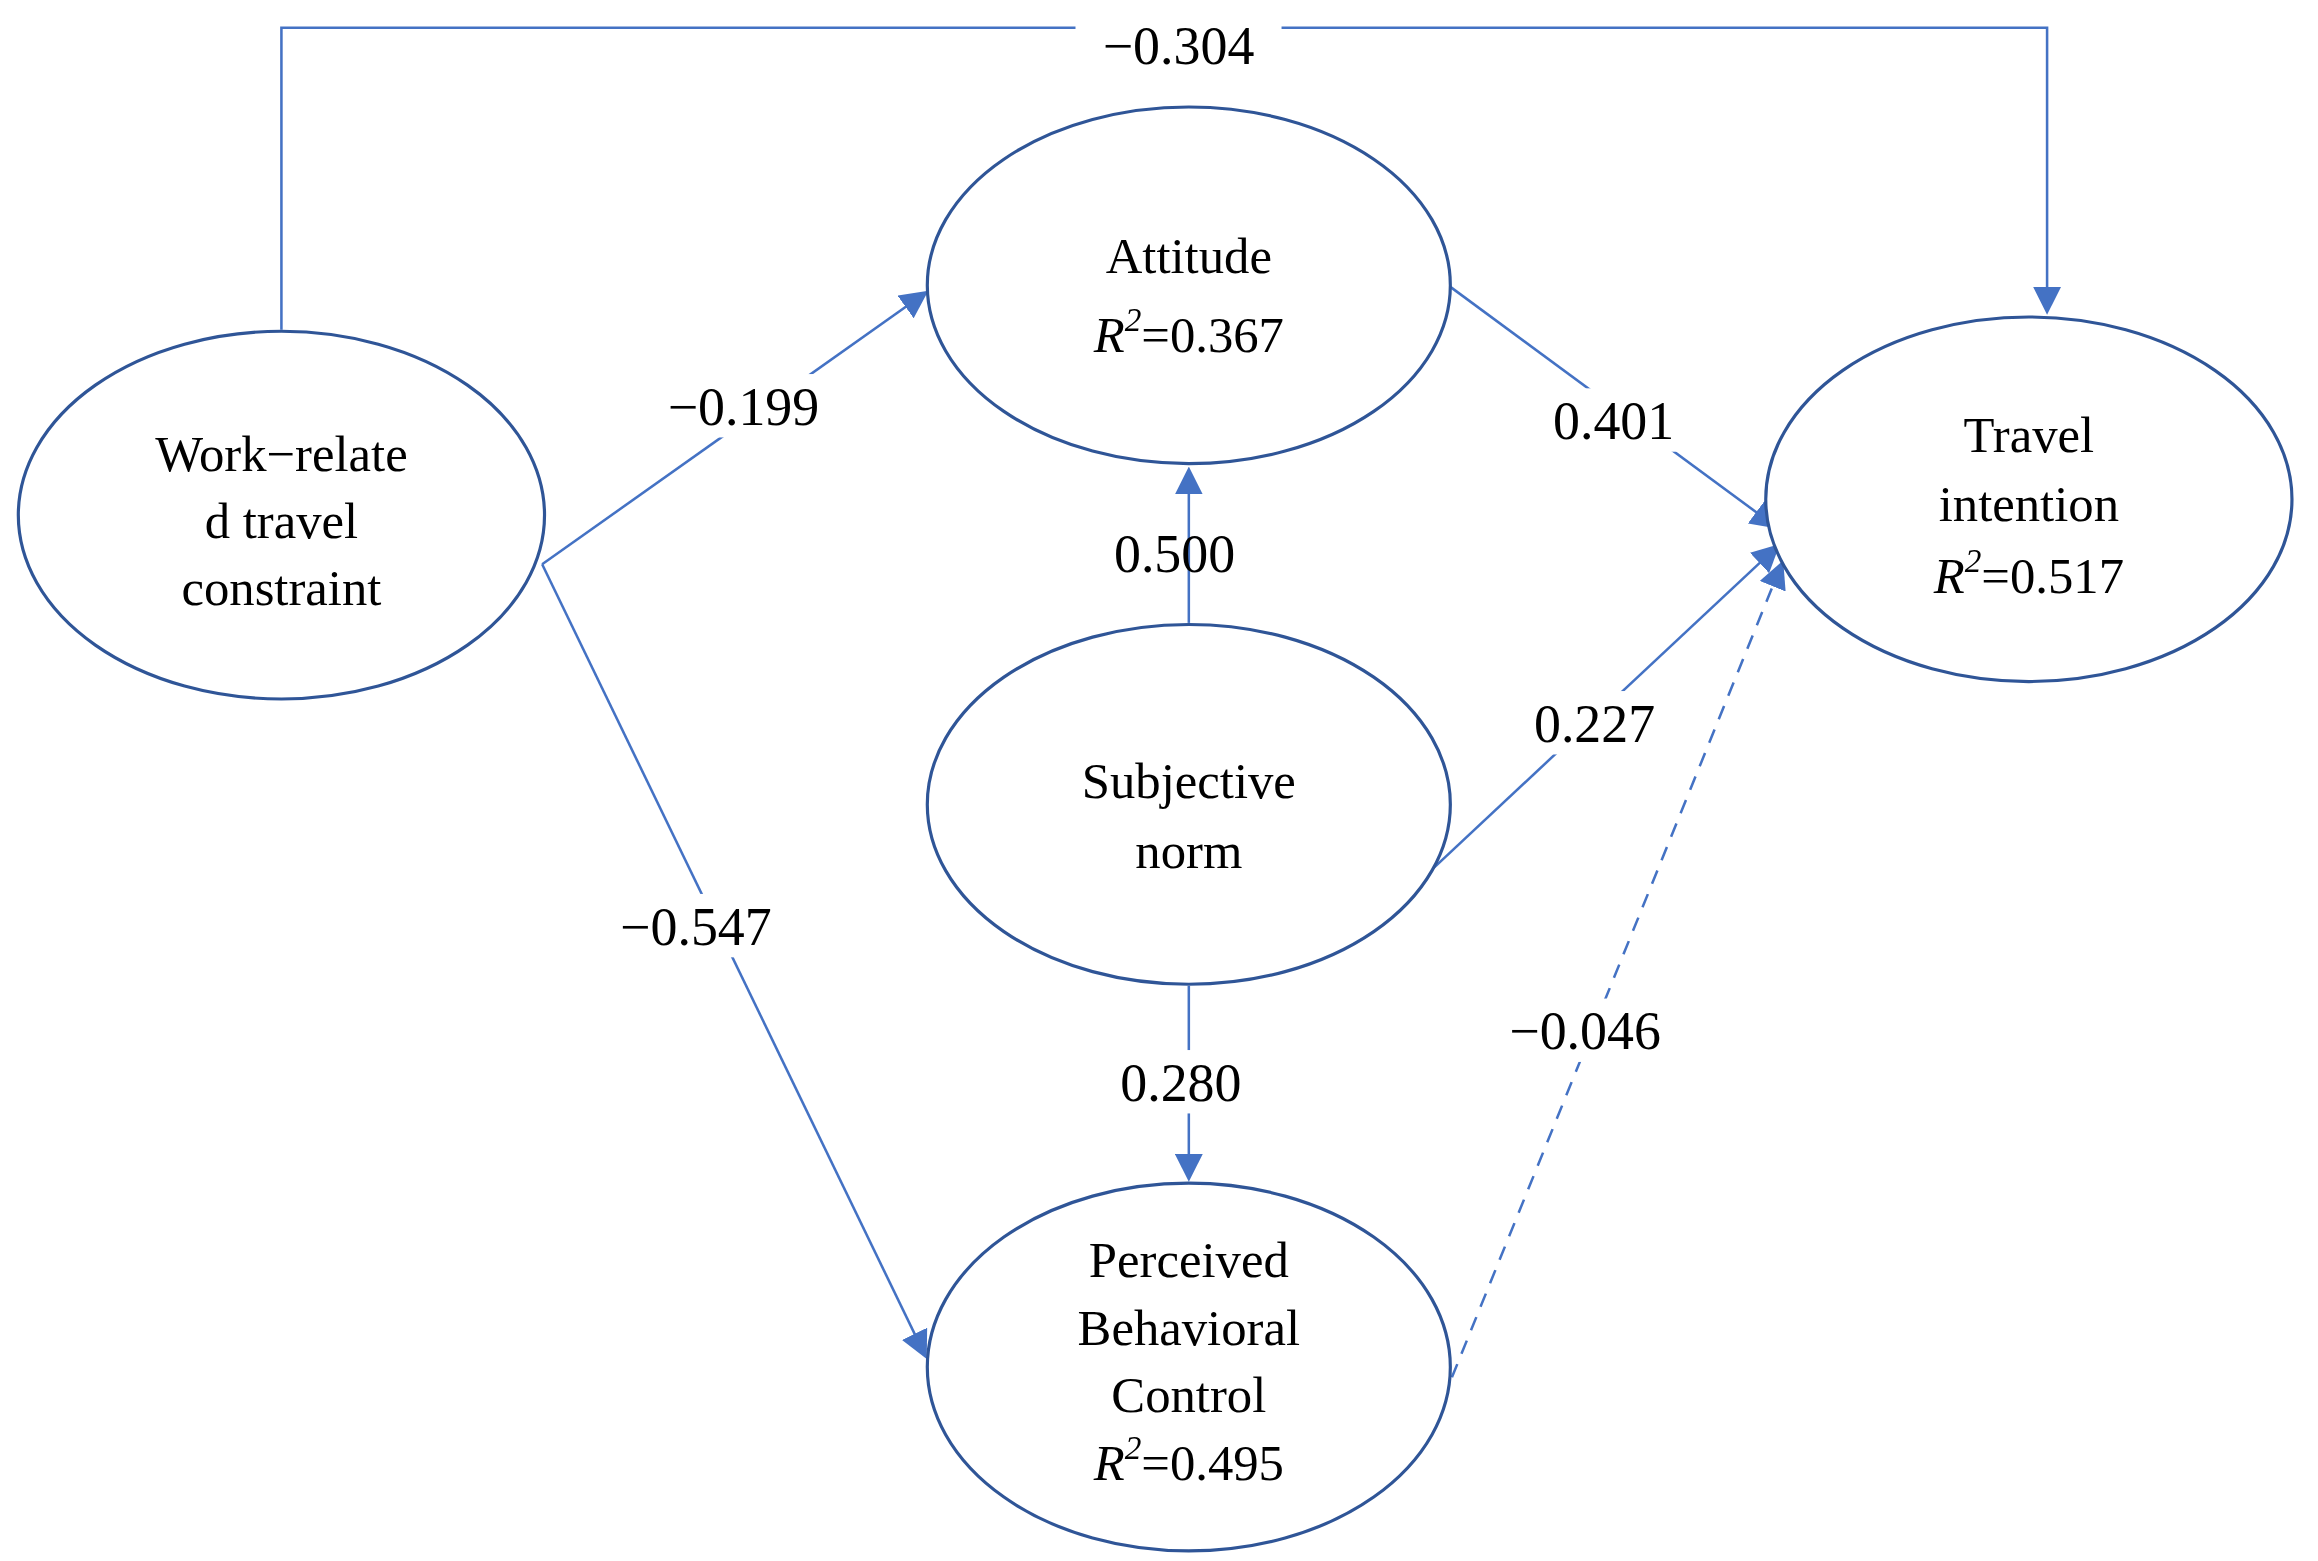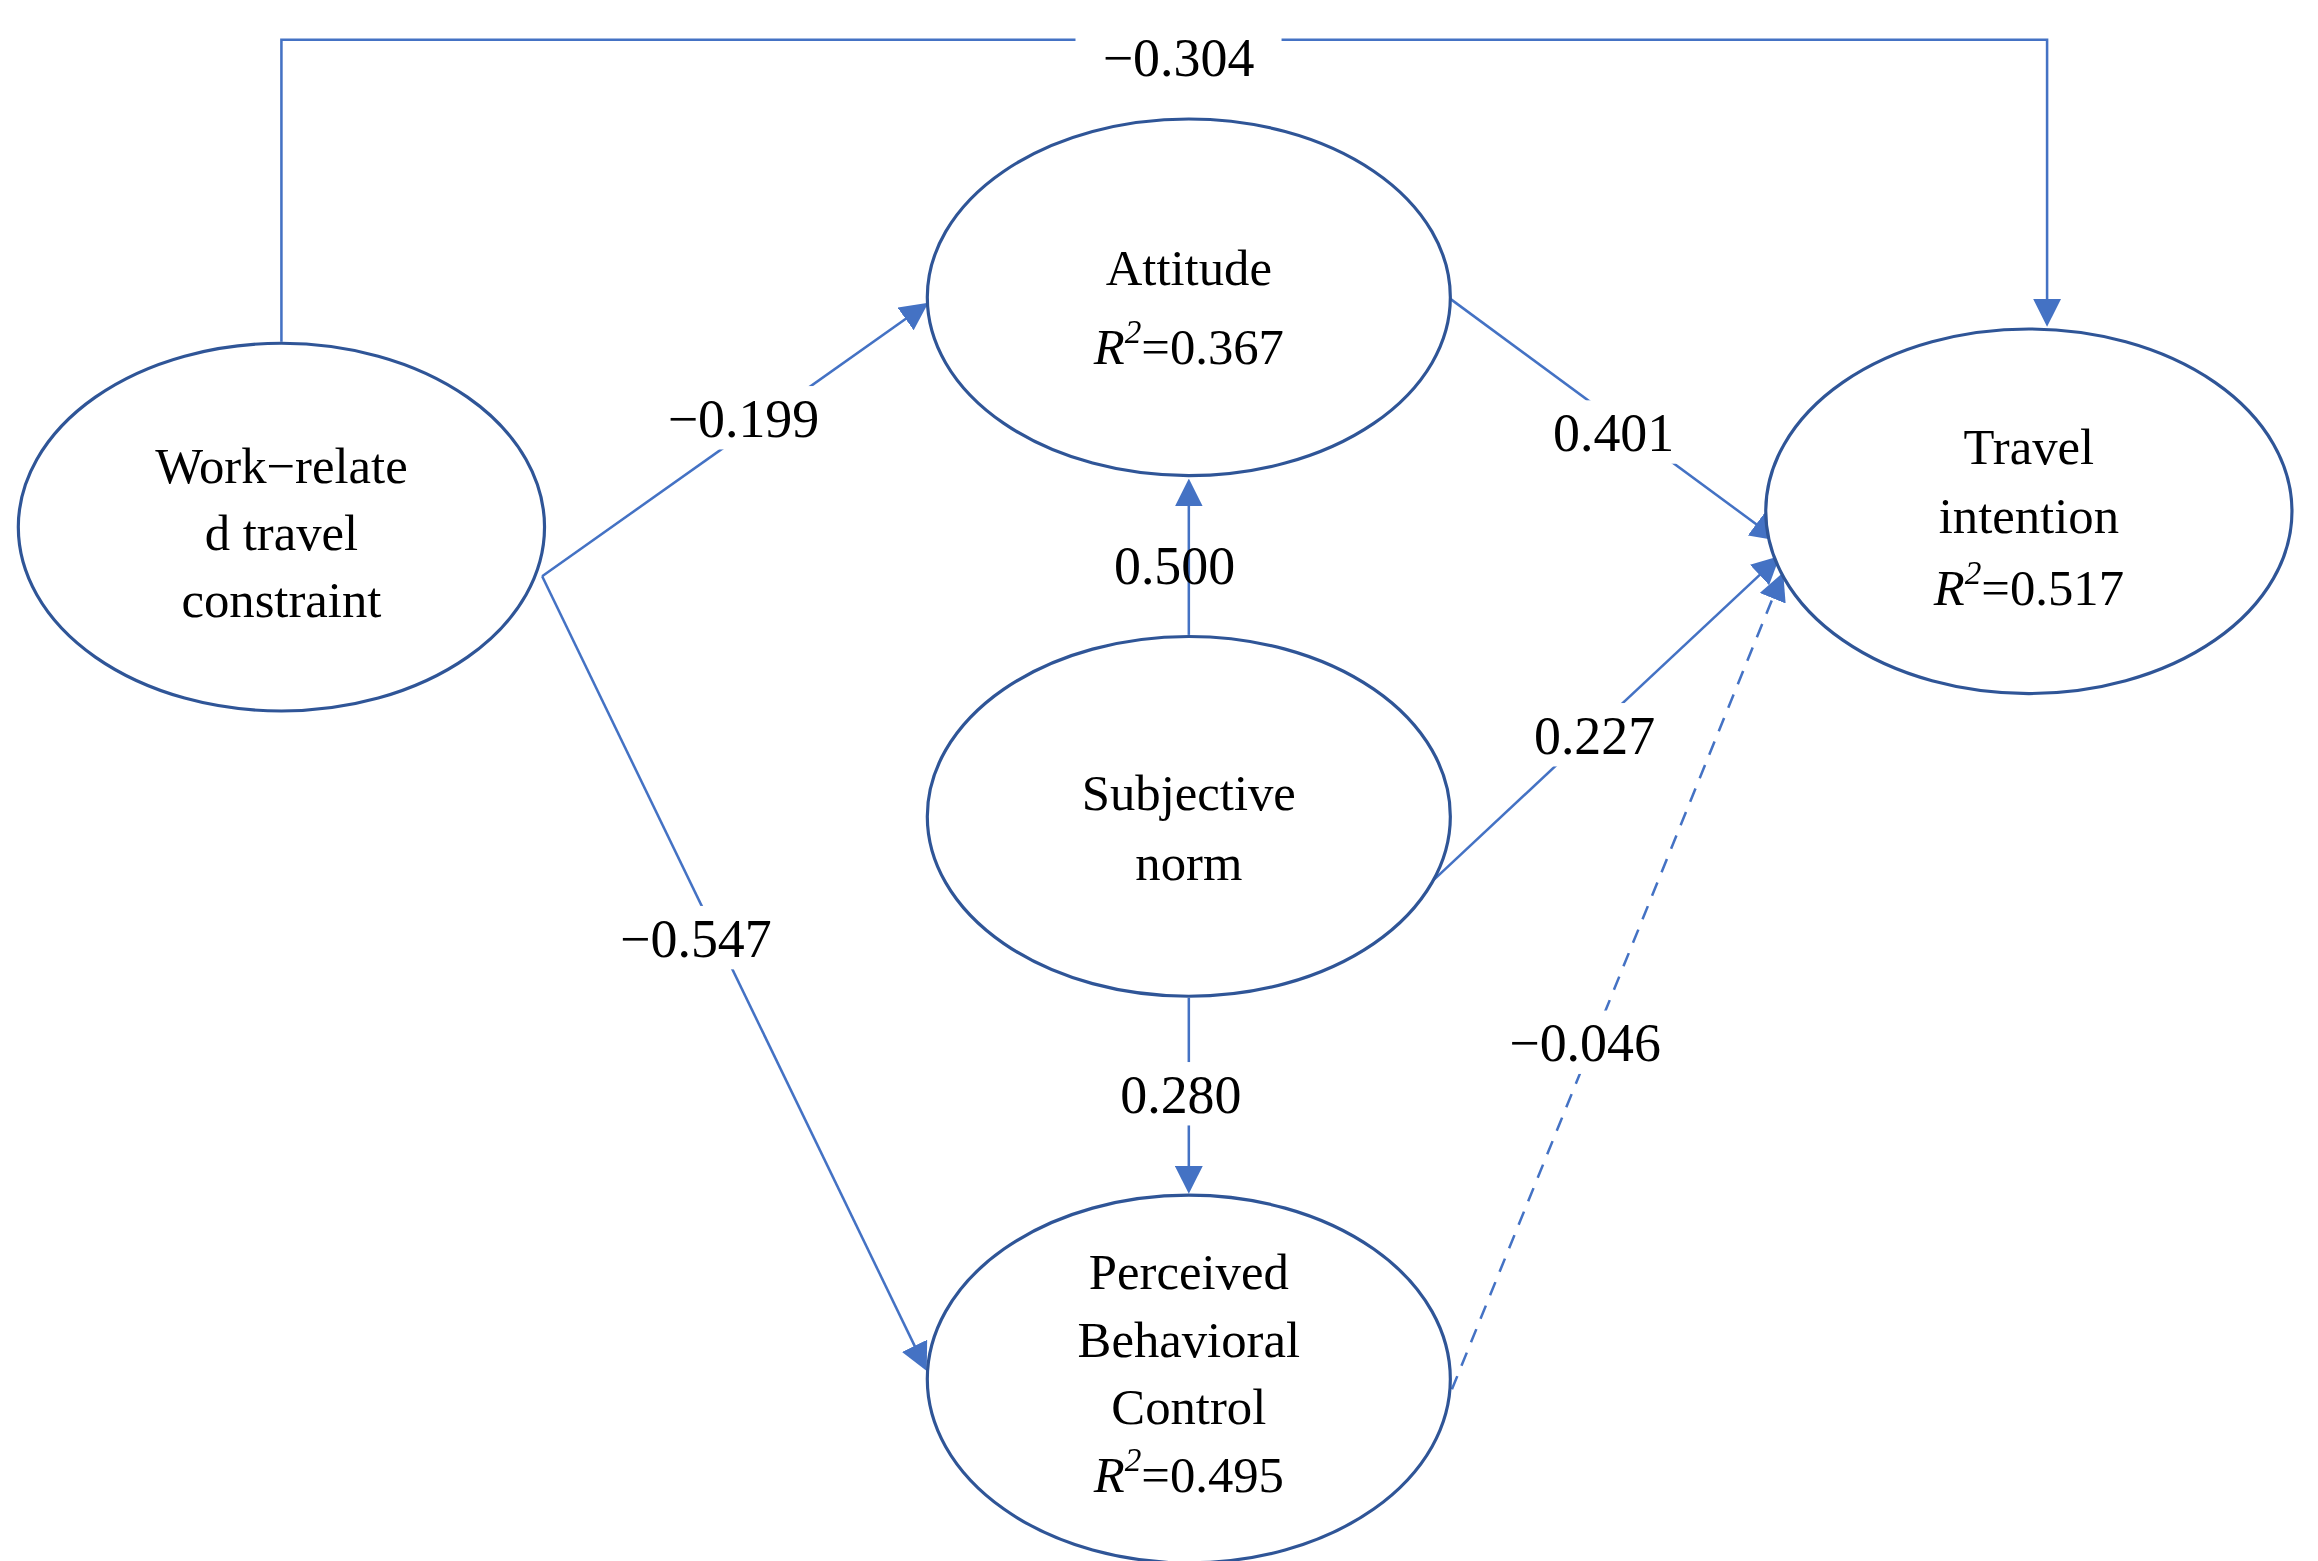--- a/index.html
+++ b/index.html
@@ -8,21 +8,20 @@
     background: #ffffff;
     width: 2319px;
     height: 1562px;
     font-family: "Liberation Serif", "DejaVu Serif", serif;
   }
   #stage {
     position: relative;
     width: 2319px;
     height: 1397px;
     background: var(--bg-color, #ffffff);
-    margin-top: 12px;
   }
   svg { display: block; }
   .node-ellipse {
     fill: #ffffff;
     stroke: var(--node-stroke, #2f5597);
     stroke-width: 4;
   }
   .edge-line {
     fill: none;
     stroke: var(--edge-color, #4472c4);

